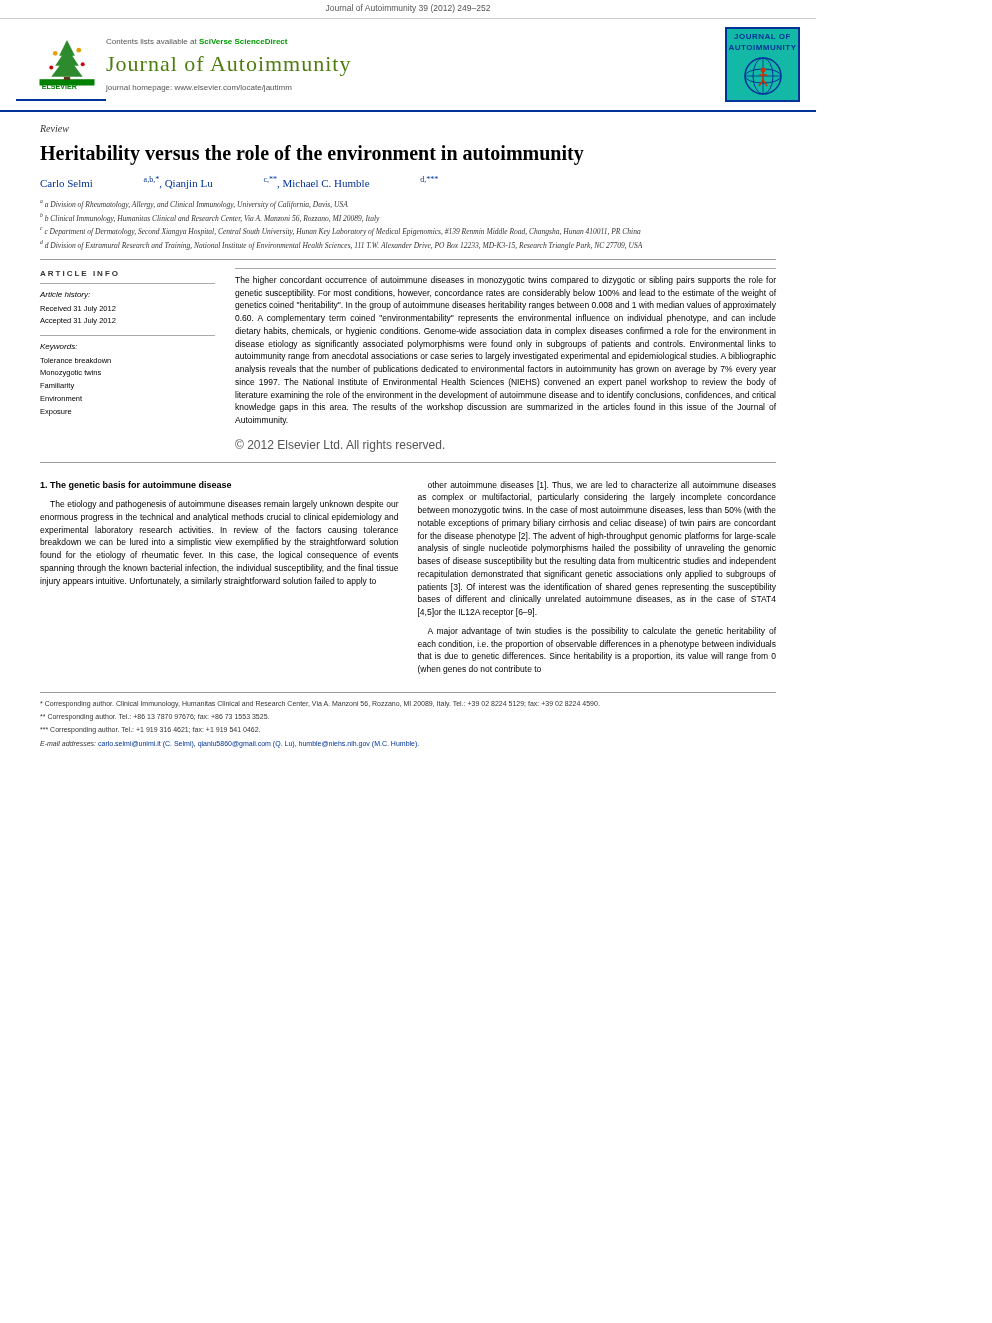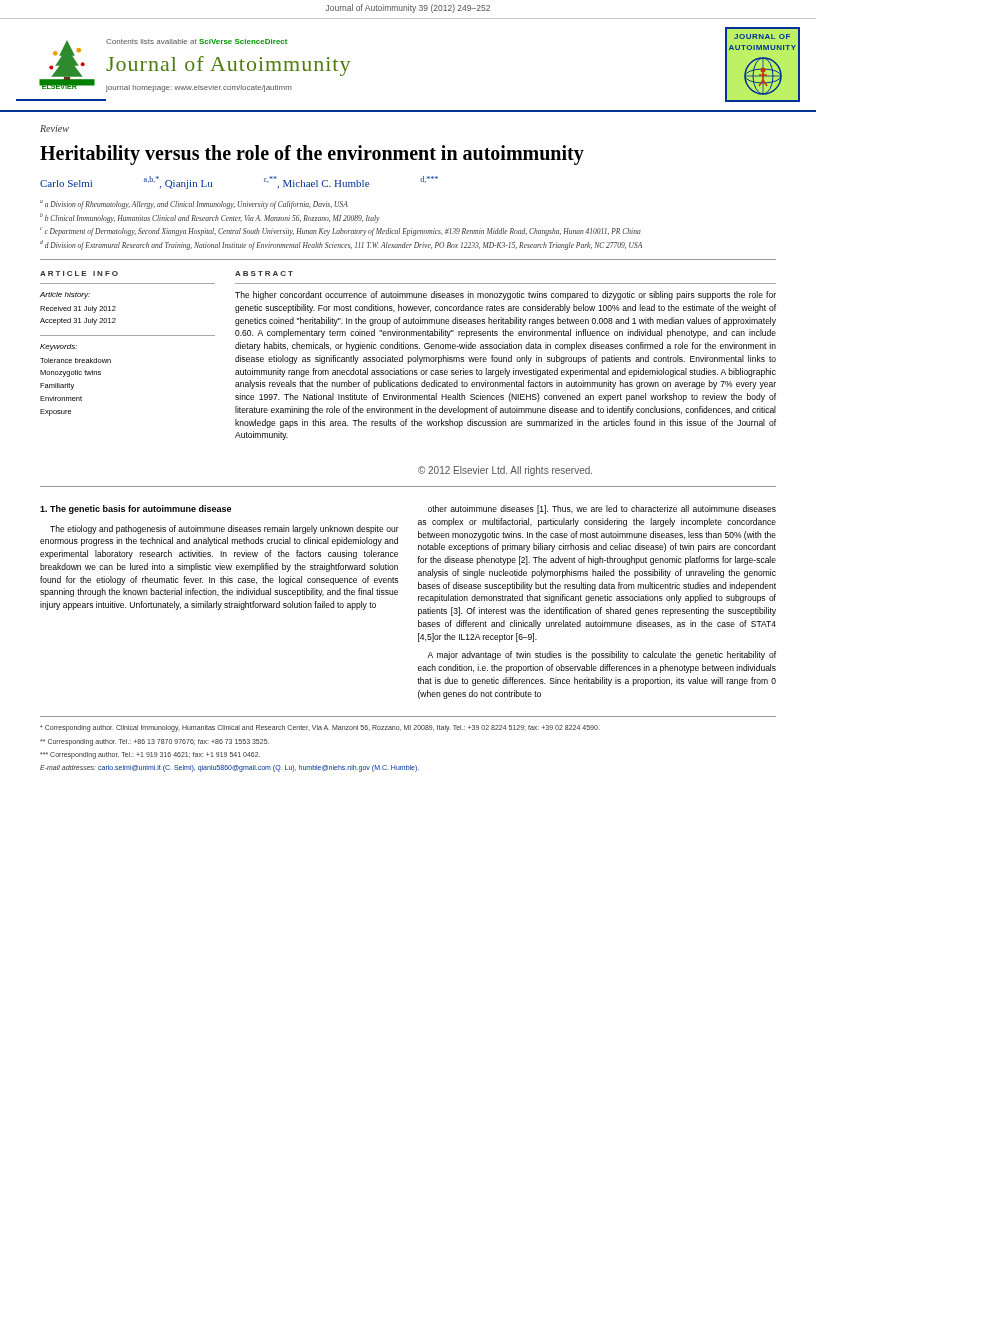--- a/index.html
+++ b/index.html
@@ -72,21 +72,21 @@
       justify-content: flex-end;
     }
     .autoimmunity-badge {
       width: 75px;
       height: 75px;
       border: 2px solid #003399;
       display: flex;
       flex-direction: column;
       align-items: center;
       justify-content: center;
-      background: #bef264;
+      background: #14b8a6;
       font-size: 7px;
       color: #003399;
       font-family: Arial, sans-serif;
       font-weight: bold;
       text-align: center;
       position: relative;
     }
     .autoimmunity-badge .badge-title {
       font-size: 8px;
       font-weight: bold;
@@ -186,24 +186,24 @@
       line-height: 1.7;
     }
     .abstract-text {
       font-size: 8.5px;
       color: #000;
       text-align: justify;
       line-height: 1.5;
       font-family: Arial, sans-serif;
     }
     .copyright-line {
-      font-size: 10px;
+      font-size: 12px;
       color: #555;
-      text-align: center;
-      margin-top: 22px;
+      text-align: left;
+      margin-top: 10px;
       font-family: Arial, sans-serif;
     }
     
     .body-section {
       display: flex;
       gap: 19px;
       margin-top: 16px;
     }
     .body-col {
       flex: 1;
@@ -343,21 +343,20 @@
           <div class="keywords-label">Keywords:</div>
           <div class="keyword-item">Tolerance breakdown</div>
           <div class="keyword-item">Monozygotic twins</div>
           <div class="keyword-item">Familiarity</div>
           <div class="keyword-item">Environment</div>
           <div class="keyword-item">Exposure</div>
         </div>
       </div>
 
       <div class="right-col">
-        <div class="section-label">ABSTRACT</div>
         <hr style="border:none;border-top:1px solid #aaa;margin-bottom:5px;">
         <div class="abstract-text">
           <span>The higher concordant occurrence of autoimmune diseases in monozygotic twins compared to dizygotic or sibling pairs supports the role for genetic susceptibility. For most conditions, however, concordance rates are considerably below 100% and lead to the estimate of the weight of genetics coined "heritability". In the group of autoimmune diseases heritability ranges between 0.008 and 1 with median values of approximately 0.60. A complementary term coined "environmentability" represents the environmental influence on individual phenotype, and can include dietary habits, chemicals, or hygienic conditions. Genome-wide association data in complex diseases confirmed a role for the environment in disease etiology as significantly associated polymorphisms were found only in subgroups of patients and controls. Environmental links to autoimmunity range from anecdotal associations or case series to largely investigated experimental and epidemiological studies. A bibliographic analysis reveals that the number of publications dedicated to environmental factors in autoimmunity has grown on average by 7% every year since 1997. The National Institute of Environmental Health Sciences (NIEHS) convened an expert panel workshop to review the body of literature examining the role of the environment in the development of autoimmune disease and to identify conclusions, confidences, and critical knowledge gaps in this area. The results of the workshop discussion are summarized in the articles found in this issue of the Journal of Autoimmunity.</span>
         </div>
         <div class="copyright-line">© 2012 Elsevier Ltd. All rights reserved.</div>
       </div>
     </div>
 
     <hr class="divider">
 

